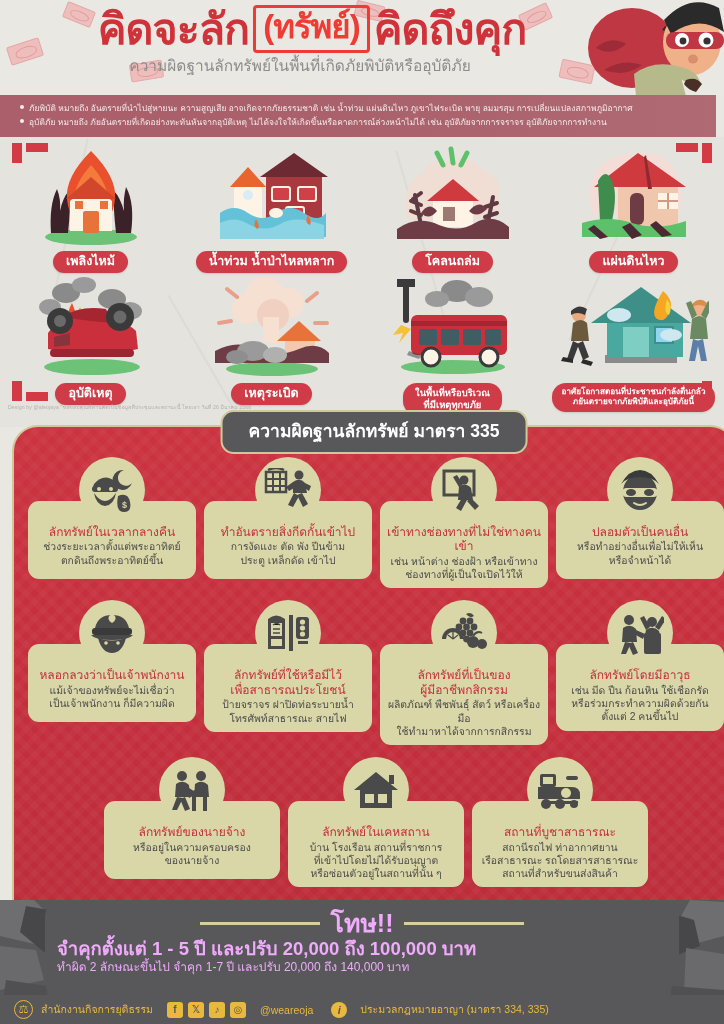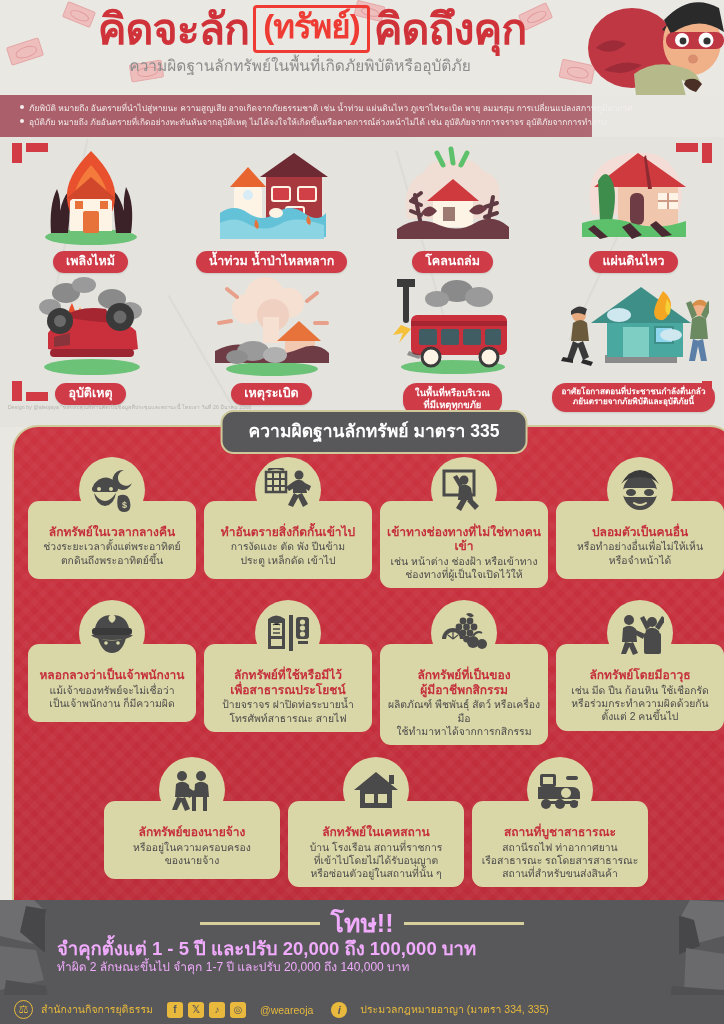--- a/index.html
+++ b/index.html
@@ -38,21 +38,21 @@
   }
   .title-sub {
     font-size:15.5px; color:#8d8d8d; margin-top:-2px; letter-spacing:0px;
   }
 
   
   .thief { position:absolute; right:0px; top:-4px; width:150px; height:100px; z-index:6; }
 
   
   .notebar {
-    position:relative; width:592px; padding:7px 18px 8px 20px;
+    position:relative; width:716px; padding:7px 18px 8px 20px;
     background:linear-gradient(90deg,#ab5f6a 0%,#a9616b 50%,#b06a73 100%);
     color:#f4eeee; z-index:4;
   }
   .note-line {
     font-size:8.4px; line-height:1.62; letter-spacing:.05px;
     white-space:nowrap; text-indent:0;
   }
   .note-line .dot {
     display:inline-block; width:4px; height:4px; border-radius:50%;
     background:#f4eeee; vertical-align:2px; margin-right:5px;
@@ -112,21 +112,21 @@
     display:flex; align-items:center; justify-content:center;
     position:relative; z-index:2;
   }
   .card .bubble svg { display:block; }
   .card .panelbox {
     background:#d9d6a7; border-radius:11px;
     margin-top:-22px; padding:24px 6px 7px; text-align:center;
     position:relative; z-index:1; min-height:78px;
   }
   .card .cname {
-    color:#c5303c; font-weight:bold; font-size:12px; line-height:1.2;
+    color:#c5303c; font-weight:normal; font-size:12px; line-height:1.2;
     margin-bottom:1px;
   }
   .card .cdesc {
     color:#4a4a4a; font-size:10.4px; line-height:1.28;
   }
   .grow.r3 .card { width:176px; }
 
   
   .rocks { position:absolute; left:0; top:900px; width:724px; height:124px; z-index:6; }
   .penalty {

